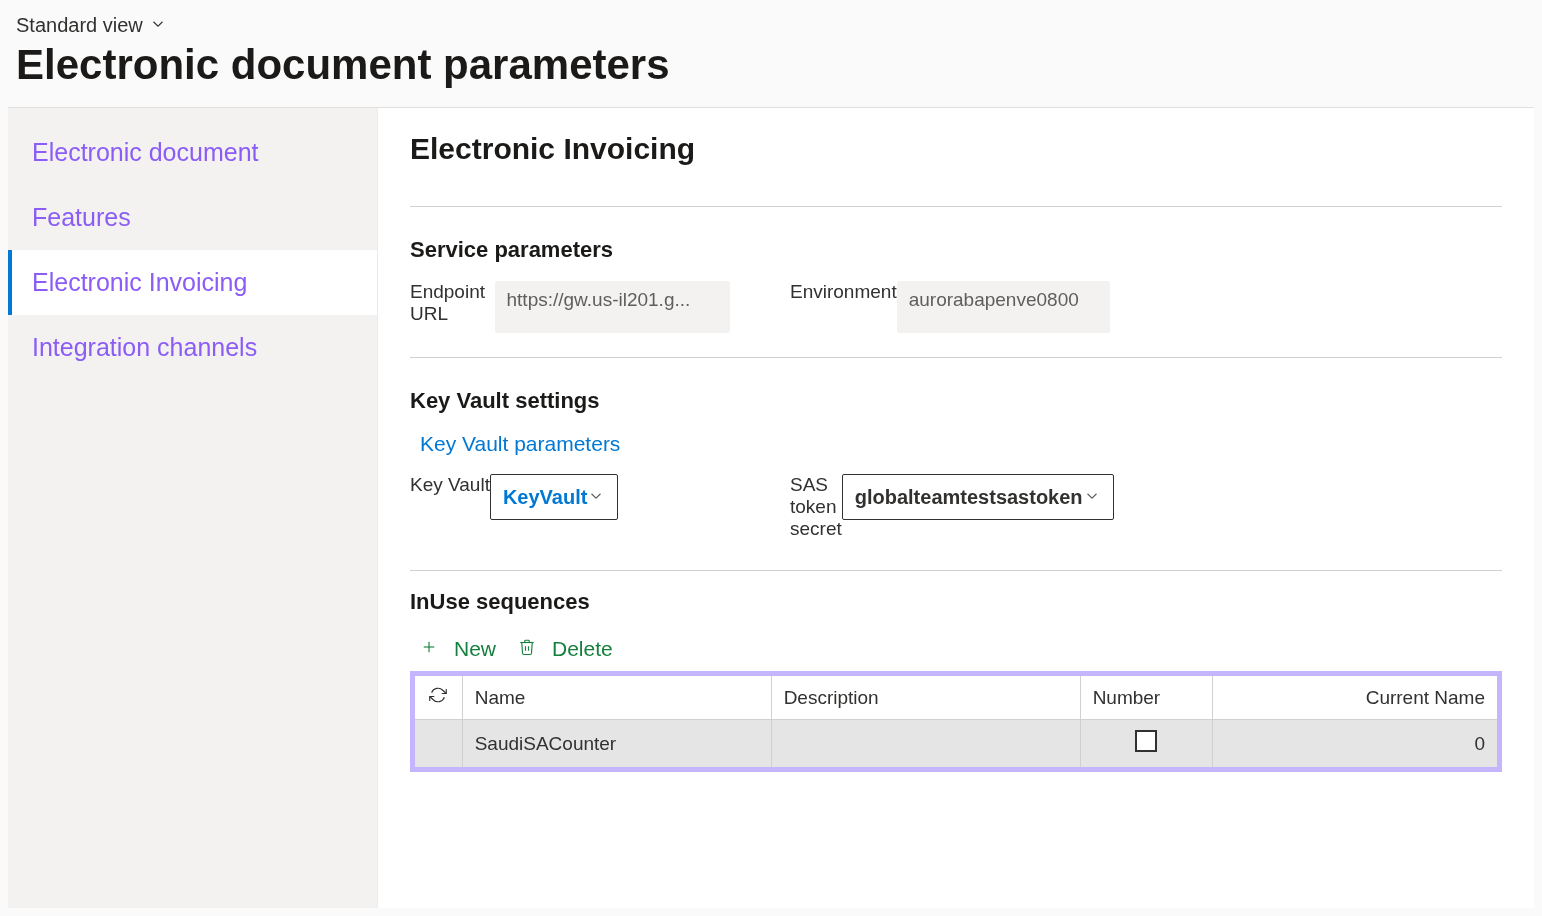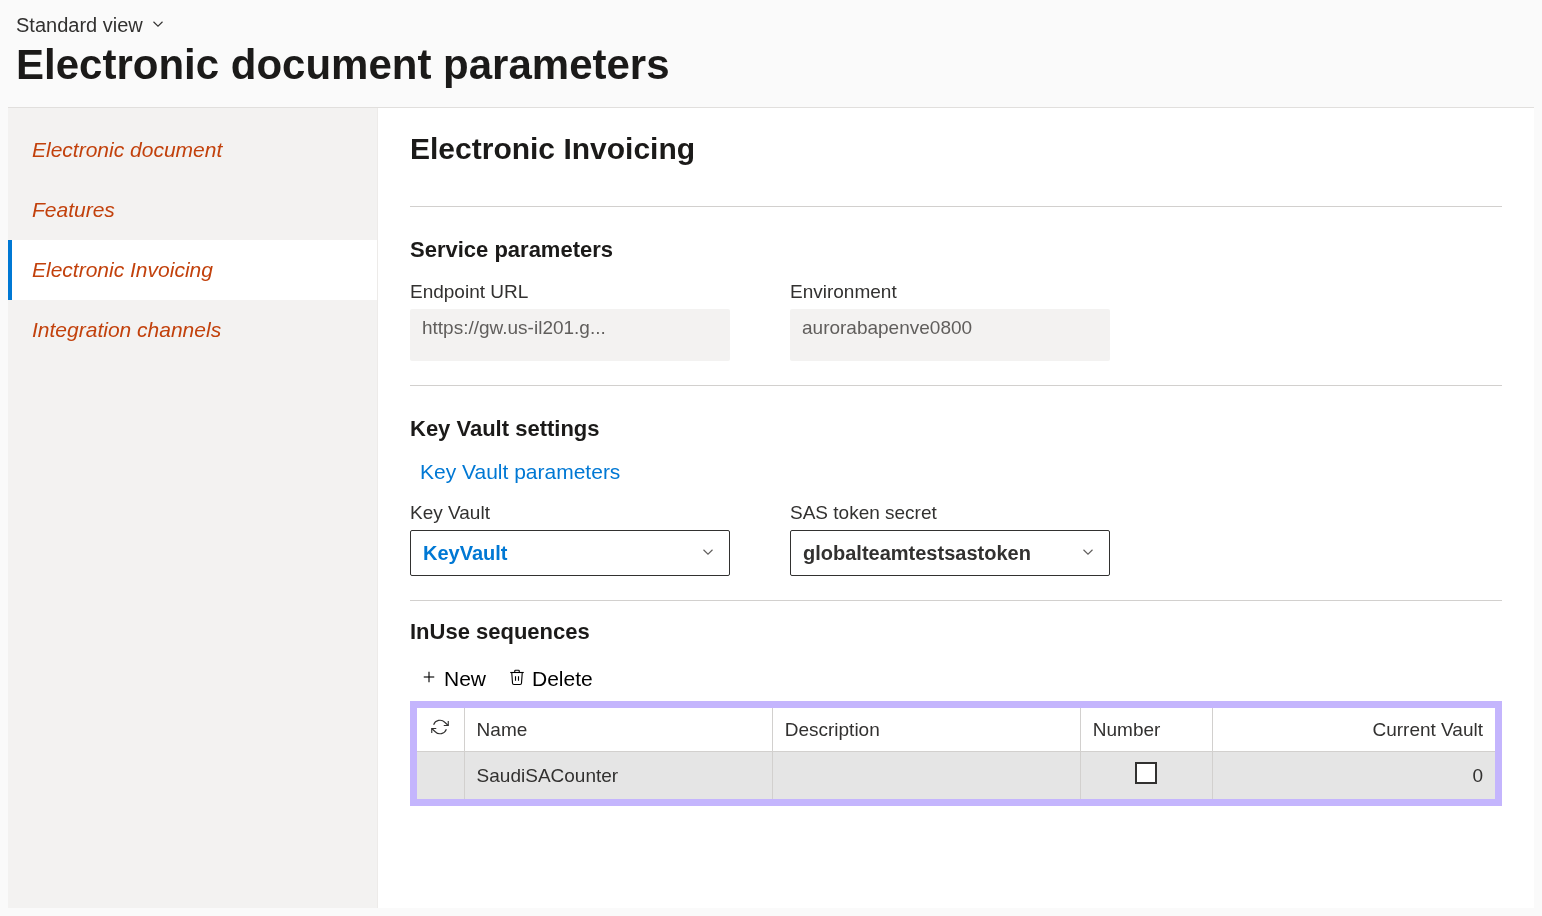--- a/index.html
+++ b/index.html
@@ -42,26 +42,25 @@
       border-top: 1px solid #e1dfdd;
     }
     .sidebar {
       width: 370px;
       background: #f3f2f1;
       padding-top: 12px;
       min-height: 800px;
       border-right: 1px solid #edebe9;
     }
     .sidebar-item {
-      font-size: 21px;
-      color: #c2410c;
+      font-size: 25px;
+      color: #8b5cf6;
       padding: 18px 20px;
       cursor: pointer;
       border-left: 4px solid transparent;
-      font-style: italic;
     }
     .sidebar-item.active {
       background: #fff;
       border-left: 4px solid #0078d4;
     }
     .main {
       flex: 1;
       background: #fff;
       padding: 24px 32px;
     }
@@ -82,21 +81,21 @@
       color: #1b1a19;
       margin-bottom: 18px;
     }
     .field-row {
       display: flex;
       gap: 60px;
       margin-bottom: 0;
     }
     .field {
       display: flex;
-      flex-direction: column;
+      flex-direction: row;
       width: 320px;
     }
     .field-label {
       font-size: 19px;
       color: #323130;
       margin-bottom: 6px;
     }
     .field-input-readonly {
       background: #f3f2f1;
       border: none;
@@ -144,34 +143,34 @@
     }
     .toolbar {
       display: flex;
       gap: 18px;
       margin-bottom: 2px;
       margin-left: 8px;
     }
     .toolbar-btn {
       display: inline-flex;
       align-items: center;
-      gap: 6px;
-      color: #000000;
+      gap: 16px;
+      color: #15803d;
       font-size: 21px;
       background: none;
       border: none;
       cursor: pointer;
       padding: 4px 2px;
     }
     .number-seq-section {
       border-top: 1px solid #d2d0ce;
       padding-top: 18px;
     }
     .grid {
-      border: 7px solid #c4b5fd;
+      border: 5px solid #c4b5fd;
       border-collapse: collapse;
       width: 100%;
       margin-top: 6px;
     }
     .grid th, .grid td {
       border: 1px solid #d2d0ce;
       padding: 10px 12px;
       font-size: 19px;
       text-align: left;
       height: 44px;
@@ -329,21 +328,21 @@
                 <svg class="icon" viewBox="0 0 24 24">
                     <polyline points="23 4 23 10 17 10"></polyline>
                     <polyline points="1 20 1 14 7 14"></polyline>
                     <path d="M3.51 9a9 9 0 0 1 14.85-3.36L23 10M1 14l4.64 4.36A9 9 0 0 0 20.49 15"></path>
                   </svg>
               </span>
             </th>
             <th class="col-name">Name</th>
             <th class="col-desc">Description</th>
             <th class="col-inuse">Number</th>
-            <th class="col-value align-right">Current Vault</th>
+            <th class="col-value align-right">Current Name</th>
           </tr>
         </thead>
         <tbody>
           <tr>
             <td></td>
             <td>SaudiSACounter</td>
             <td></td>
             <td class="checkbox-cell">
               <span class="checkbox-box"></span>
             </td>

